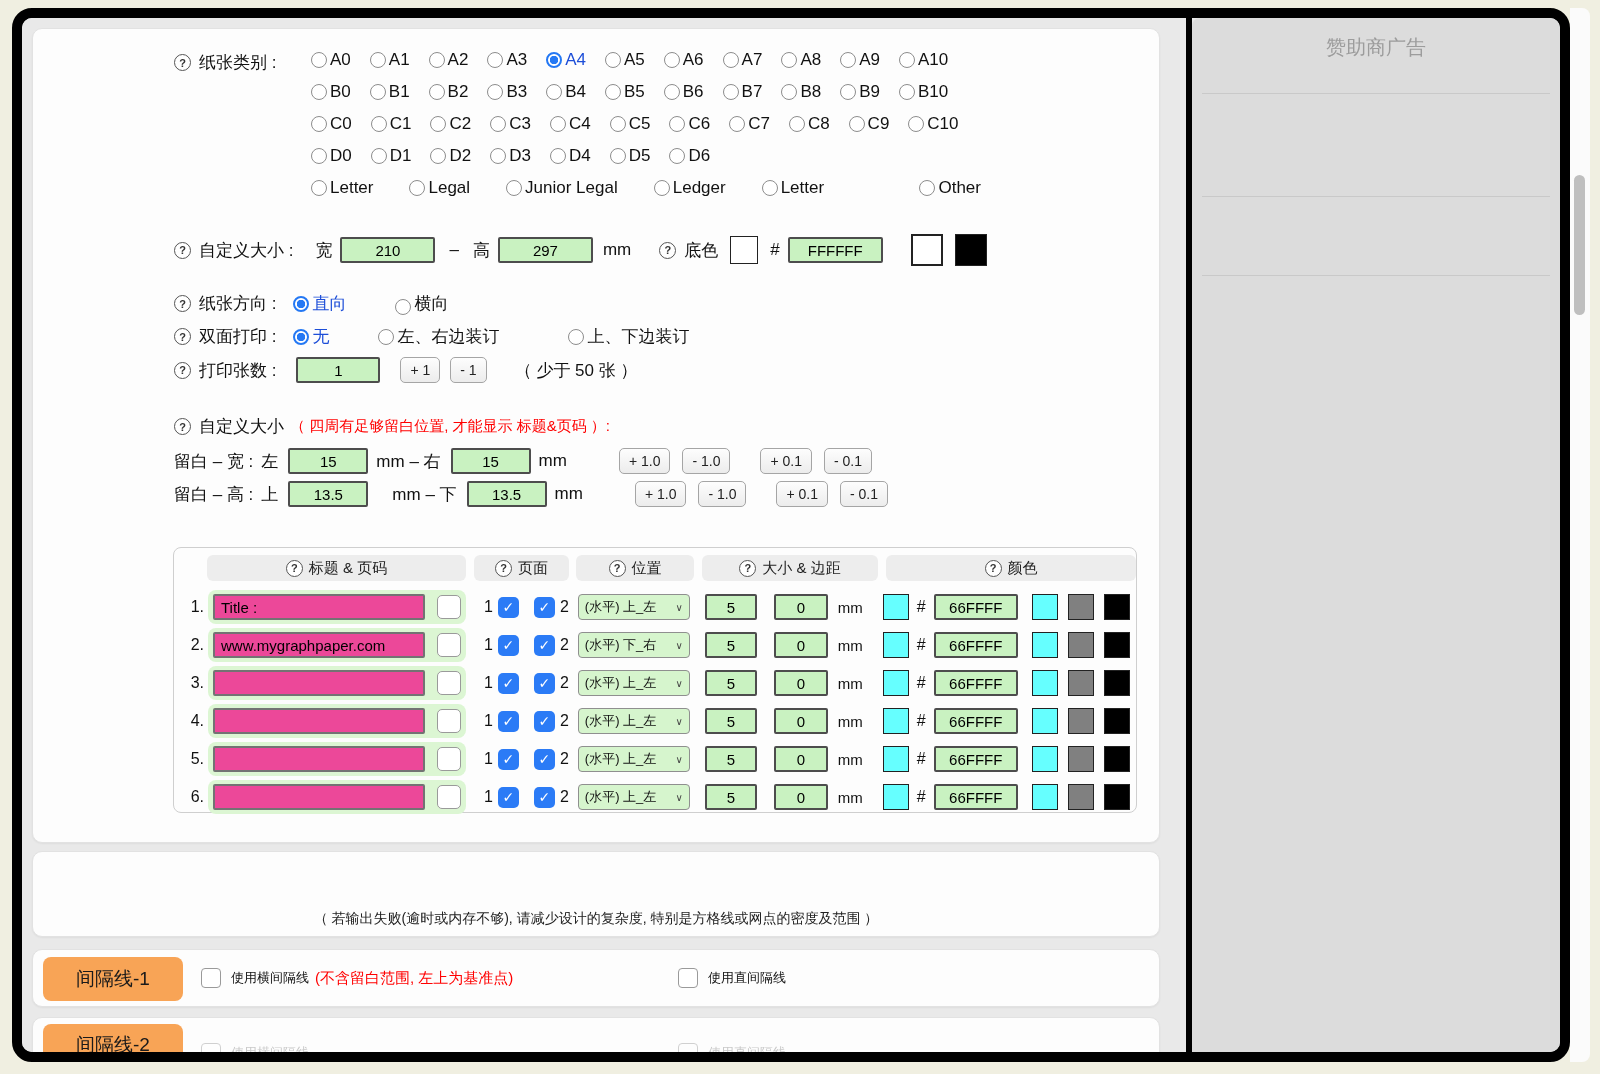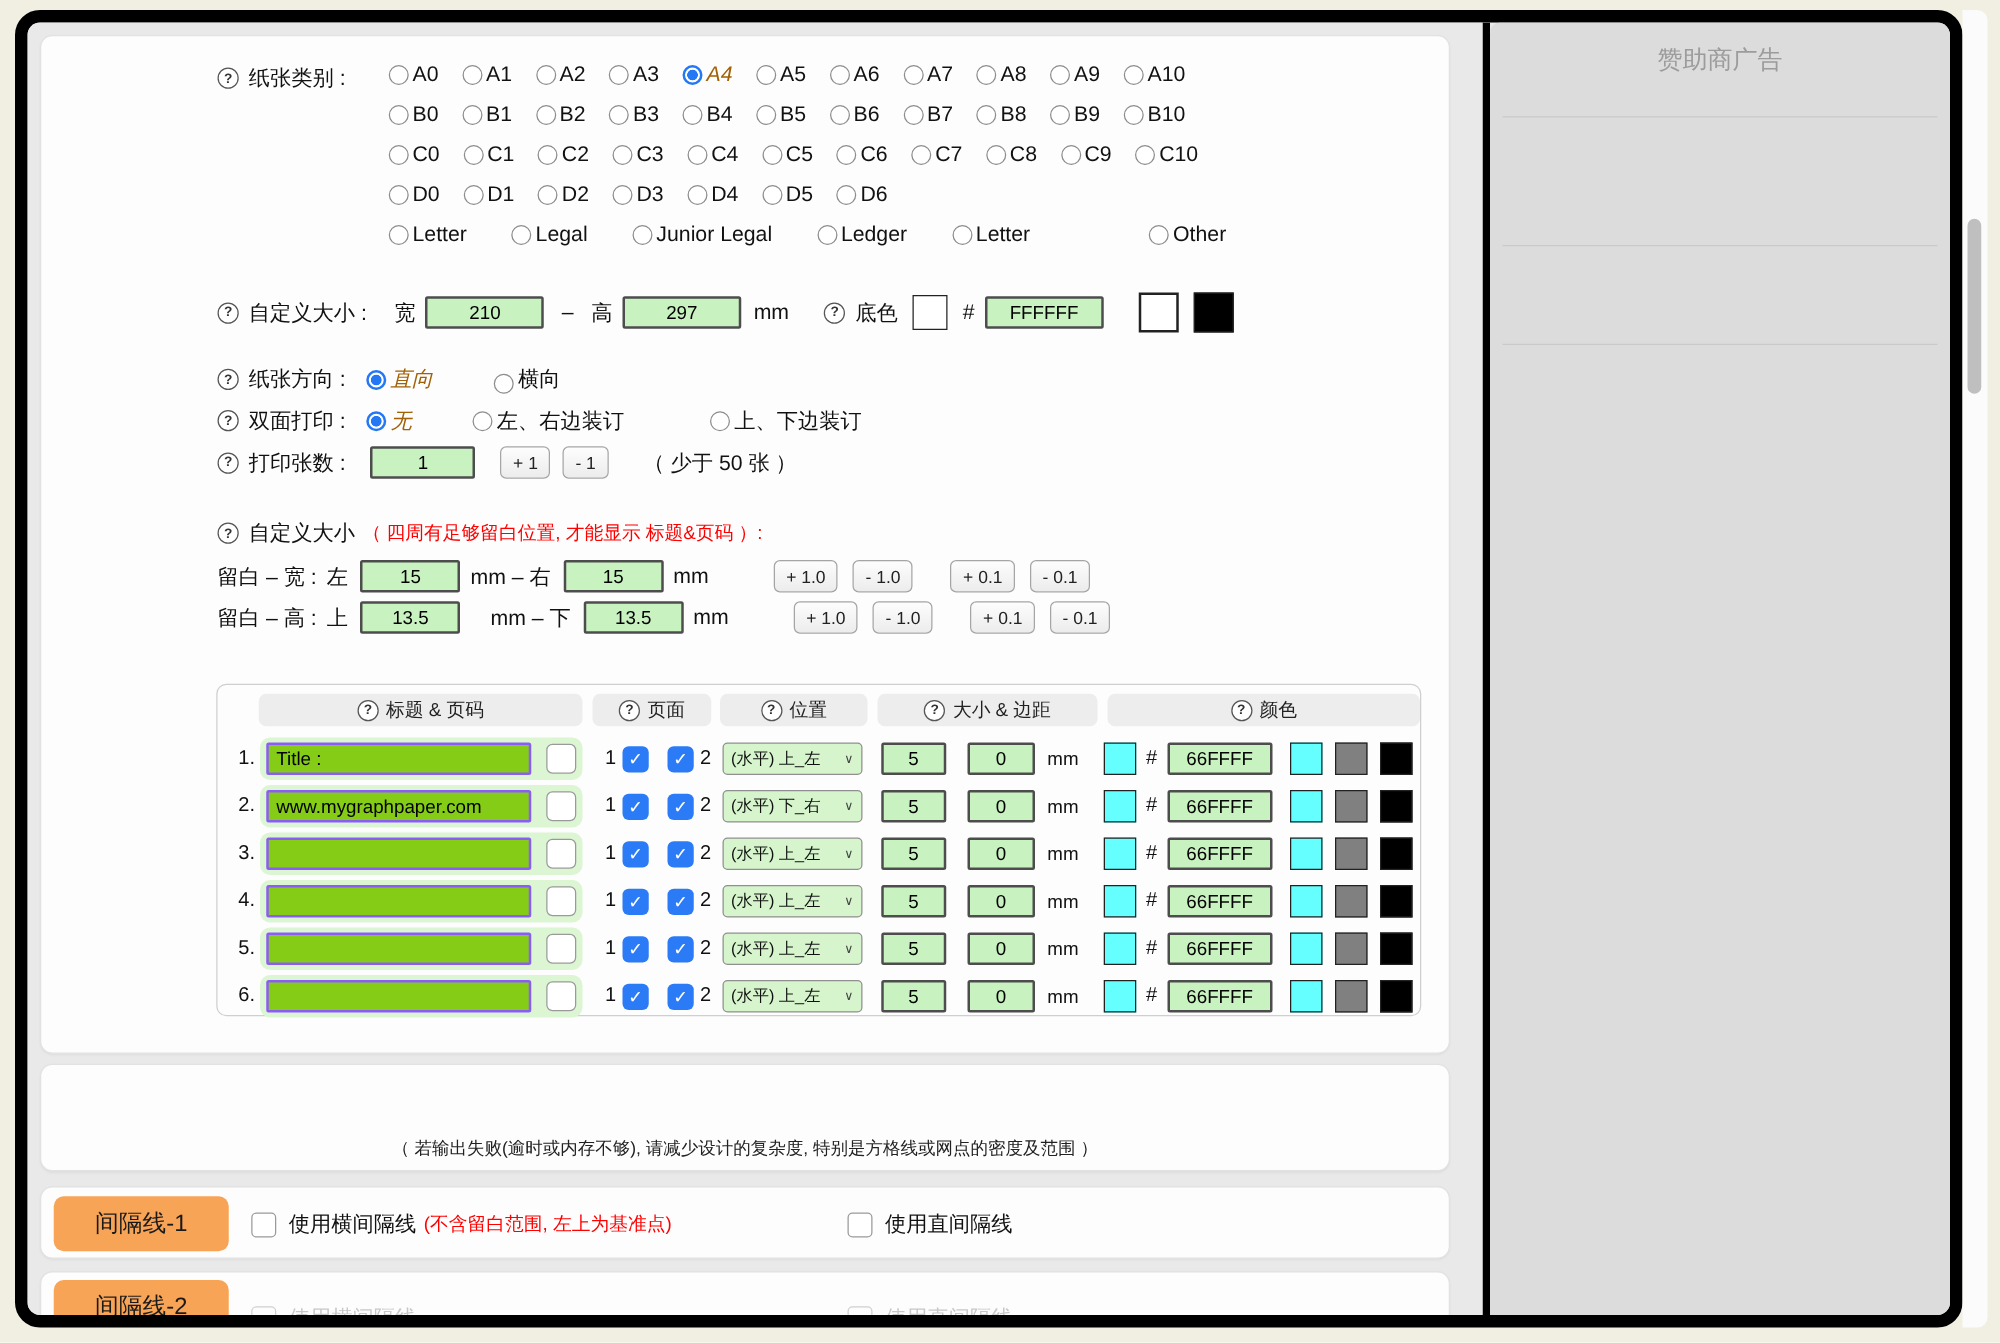--- a/index.html
+++ b/index.html
@@ -26,21 +26,21 @@
   #card-paper { top:10px; height:815px; }
   #card-pdf { top:833px; height:86px; }
   #card-div1 { top:931px; height:58px; }
   #card-div2 { top:999px; height:60px; }
 
   .side-label { position:absolute; left:6px; top:4px; width:124px; height:806px; background:#f8a456; border-radius:10px; display:flex; align-items:center; justify-content:center; font-size:20px; letter-spacing:2px; color:#1a1a1a; }
 
   .row { position:absolute; display:flex; align-items:center; }
   .help { width:17px; height:17px; min-width:17px; border:1px solid #555; border-radius:50%; display:inline-flex; align-items:center; justify-content:center; font-size:11px; font-weight:bold; color:#333; background:#fff; }
   .lbl { font-size:17px; color:#111; margin-left:8px; white-space:nowrap; }
-  .red { color:#a16207;font-style:italic; }
+  .red { color:#1d4ed8; }
   .note-red { font-size:15px; color:#f00; white-space:nowrap; }
 
   .radio-col { position:absolute; left:278px; top:15px; width:706px; }
   .radio-row { display:flex; align-items:center; height:32px; }
   .radio-item { display:inline-flex; align-items:center; margin-right:19px; cursor:default; }
   .radio-row.wide .radio-item { margin-right:36px; }
   .radio-item.push { margin-left:auto; margin-right:4px; }
   .radio { width:16px; height:16px; min-width:16px; border:1.5px solid #8d8d8d; border-radius:50%; background:#fff; }
   .radio.sel { border:2px solid #2478f4; background:radial-gradient(circle at center,#2478f4 0 4px,#fff 4.5px 100%); }
   .radio-label { font-size:17px; margin-left:3px; white-space:nowrap; }
@@ -57,34 +57,34 @@
   .cb-empty { width:24px; height:24px; min-width:24px; border:1.5px solid #9a9a9a; border-radius:5px; background:#fff; }
   .cb-check { width:21px; height:21px; min-width:21px; border-radius:5px; background:#2b7bf6; color:#fff; display:inline-flex; align-items:center; justify-content:center; font-size:14px; font-weight:bold; }
 
   
   .tbox { position:absolute; left:140px; top:518px; width:964px; height:266px; border:1px solid #cfcfcf; border-radius:8px; background:#fdfdfd; }
   .thead-pill { position:absolute; top:7px; height:26px; background:#ededed; border-radius:6px; display:flex; align-items:center; justify-content:center; font-size:15px; color:#222; gap:6px; }
   .trows { position:absolute; left:0; top:40px; width:100%; }
   .trow { display:flex; align-items:center; height:38px; }
   .tnum { width:26px; margin-left:4px; text-align:right; font-size:16px; }
   .tpill { margin-left:4px; width:258px; height:34px; background:#dcf6d3; border-radius:8px; display:flex; align-items:center; justify-content:space-between; padding:0 5px; }
-  .tinp-title { width:212px; height:26px; background:#84cc16; border:2px solid #8b5cf6; border-radius:2px; font-size:15px; padding-left:6px; font-family:inherit; }
+  .tinp-title { width:212px; height:26px; background:#ec4899; border:2px solid #737373; border-radius:2px; font-size:15px; padding-left:6px; font-family:inherit; }
   .tlab { font-size:16px; }
   .sel-box { margin-left:9px; width:112px; height:26px; background:#d6f5cd; border:1px solid #8f8f8f; border-radius:4px; display:flex; align-items:center; padding:0 6px; font-size:13px; white-space:nowrap; }
   .chev { margin-left:auto; font-size:10px; color:#444; }
   .unit { font-size:15px; }
 
   
   .pdf-btn { position:absolute; left:78px; top:5px; width:968px; height:42px; background:#f1f1f1; border:1px solid #9f9f9f; border-radius:4px; display:flex; align-items:center; justify-content:center; font-size:20px; color:#111; }
   .pdf-note { position:absolute; left:0; top:58px; width:100%; text-align:center; font-size:14px; color:#222; }
 
   .sec-label { position:absolute; left:10px; top:7px; width:140px; height:44px; background:#f8a456; border-radius:8px; display:flex; align-items:center; justify-content:center; font-size:19px; color:#1a1a1a; }
   .cb-line { position:absolute; display:flex; align-items:center; }
   .cb-sq { width:20px; height:20px; min-width:20px; border:1.5px solid #9a9a9a; border-radius:4px; background:#fff; }
-  .cb-lbl { font-size:17px; margin-left:10px; white-space:nowrap; }
+  .cb-lbl { font-size:13px; margin-left:10px; white-space:nowrap; }
   .faint { opacity:.45; }
   .faint .cb-lbl { color:#888; }
 </style>
 </head>
 <body>
 
 <div class="frame">
   <div class="main">
 
     <div class="card" id="card-paper">

